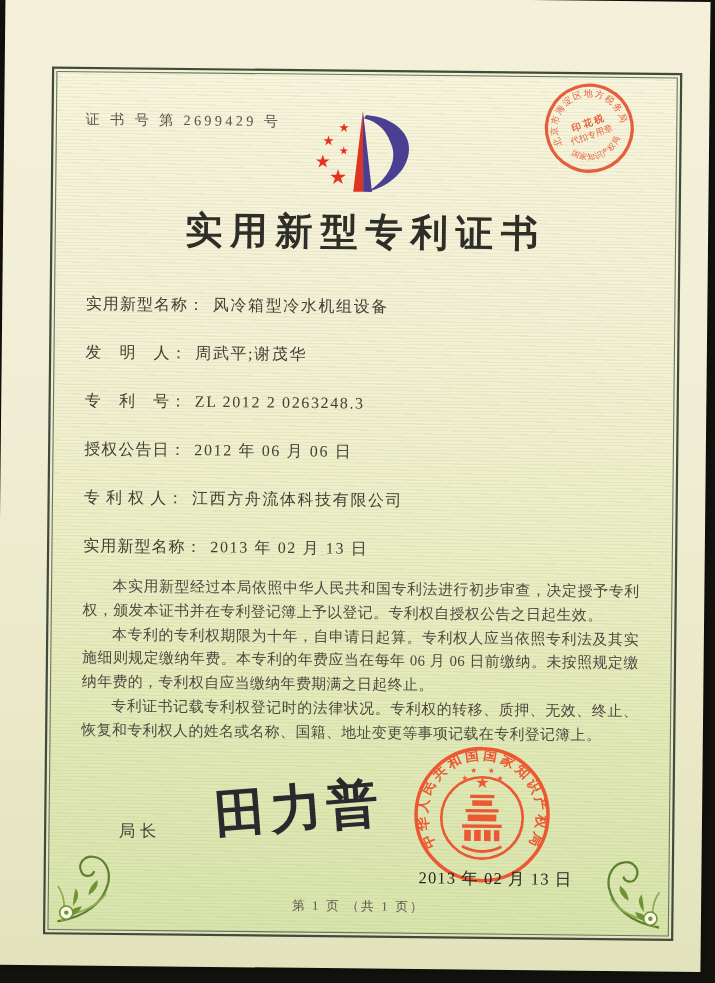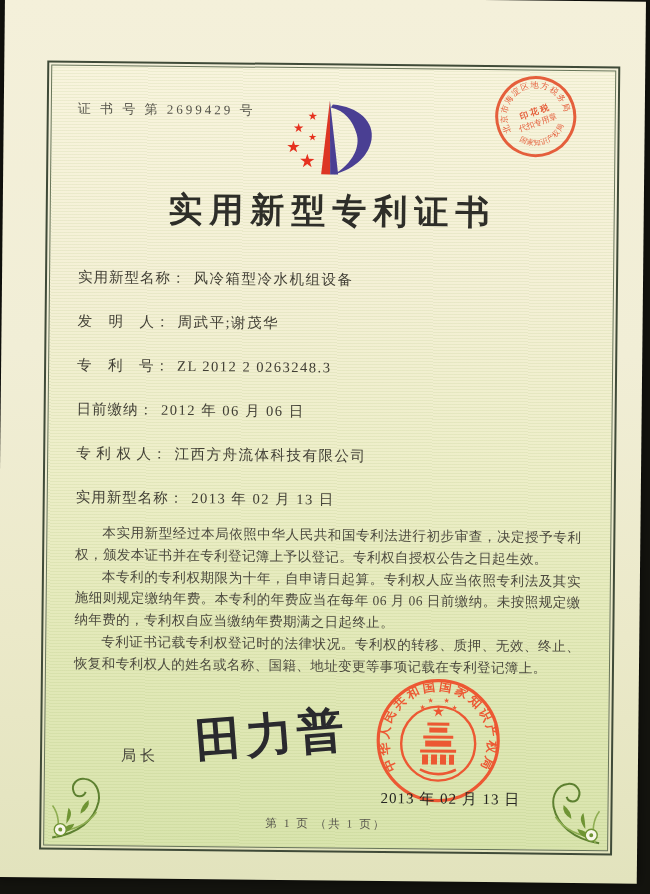--- a/index.html
+++ b/index.html
@@ -41,21 +41,21 @@
     letter-spacing:1px;white-space:pre;
   }
   .field-row .val{margin-left:7px;letter-spacing:1.5px;}
   .paras{
     position:absolute;left:28px;top:456px;width:506px;
     font-size:13.5px;line-height:21.8px;color:#4c4a3f;text-align:justify;
     letter-spacing:0.4px;
   }
   .paras p{margin:0;text-indent:2em;}
   .director{
-    position:absolute;left:76px;top:680px;
+    position:absolute;left:63px;top:680px;
     font-size:15px;letter-spacing:4px;color:#45433a;
   }
   .signature{
     position:absolute;left:126px;top:636px;width:200px;text-align:center;
     font-size:47px;color:#2a2a2e;transform:rotate(-5deg);
     font-weight:bold;letter-spacing:4px;
   }
   .footer{
     position:absolute;left:0;top:748px;width:100%;text-align:center;
     font-size:11.5px;letter-spacing:2px;color:#57564c;
@@ -114,21 +114,21 @@
         </div>
         <div class="field-row">
           <span>发　明　人：</span>
           <span class="val">周武平;谢茂华</span>
         </div>
         <div class="field-row">
           <span>专　利　号：</span>
           <span class="val">ZL 2012 2 0263248.3</span>
         </div>
         <div class="field-row">
-          <span>日前缴纳：</span>
+          <span>授权公告日：</span>
           <span class="val">2012 年 06 月 06 日</span>
         </div>
         <div class="field-row">
           <span>专 利 权 人：</span>
           <span class="val">江西方舟流体科技有限公司</span>
         </div>
         <div class="field-row">
           <span>实用新型名称：</span>
           <span class="val">2013 年 02 月 13 日</span>
         </div>

